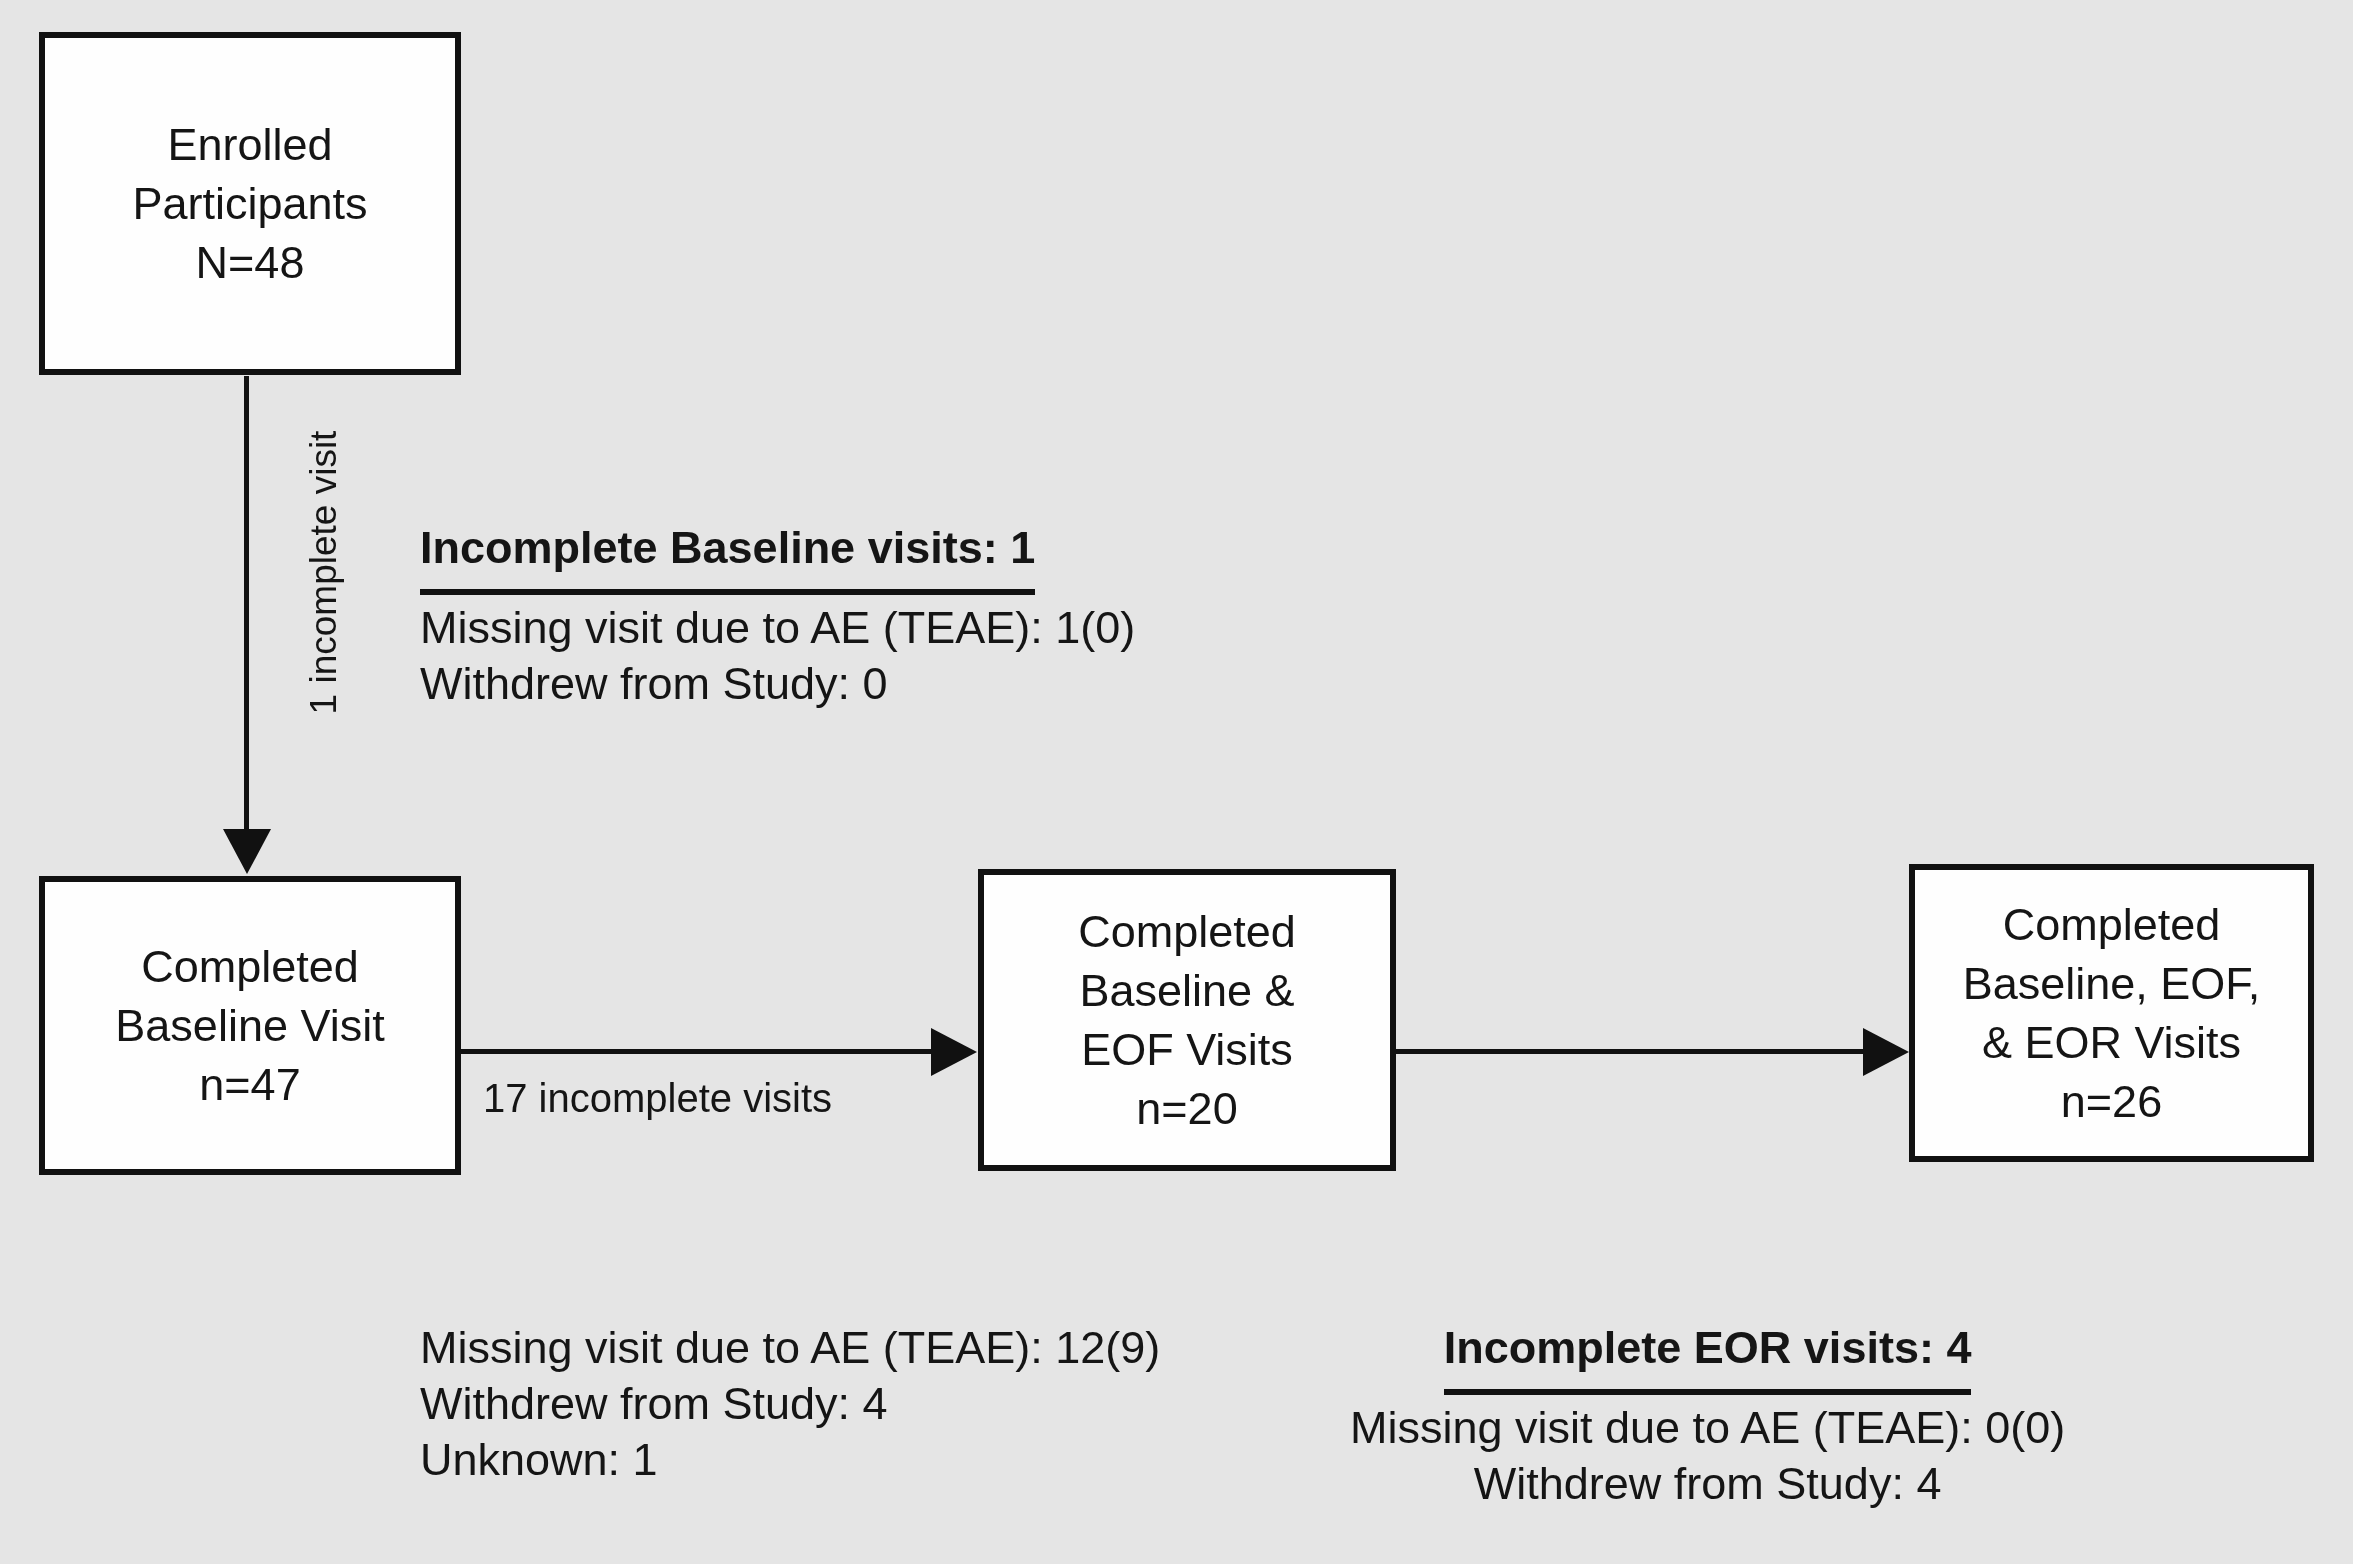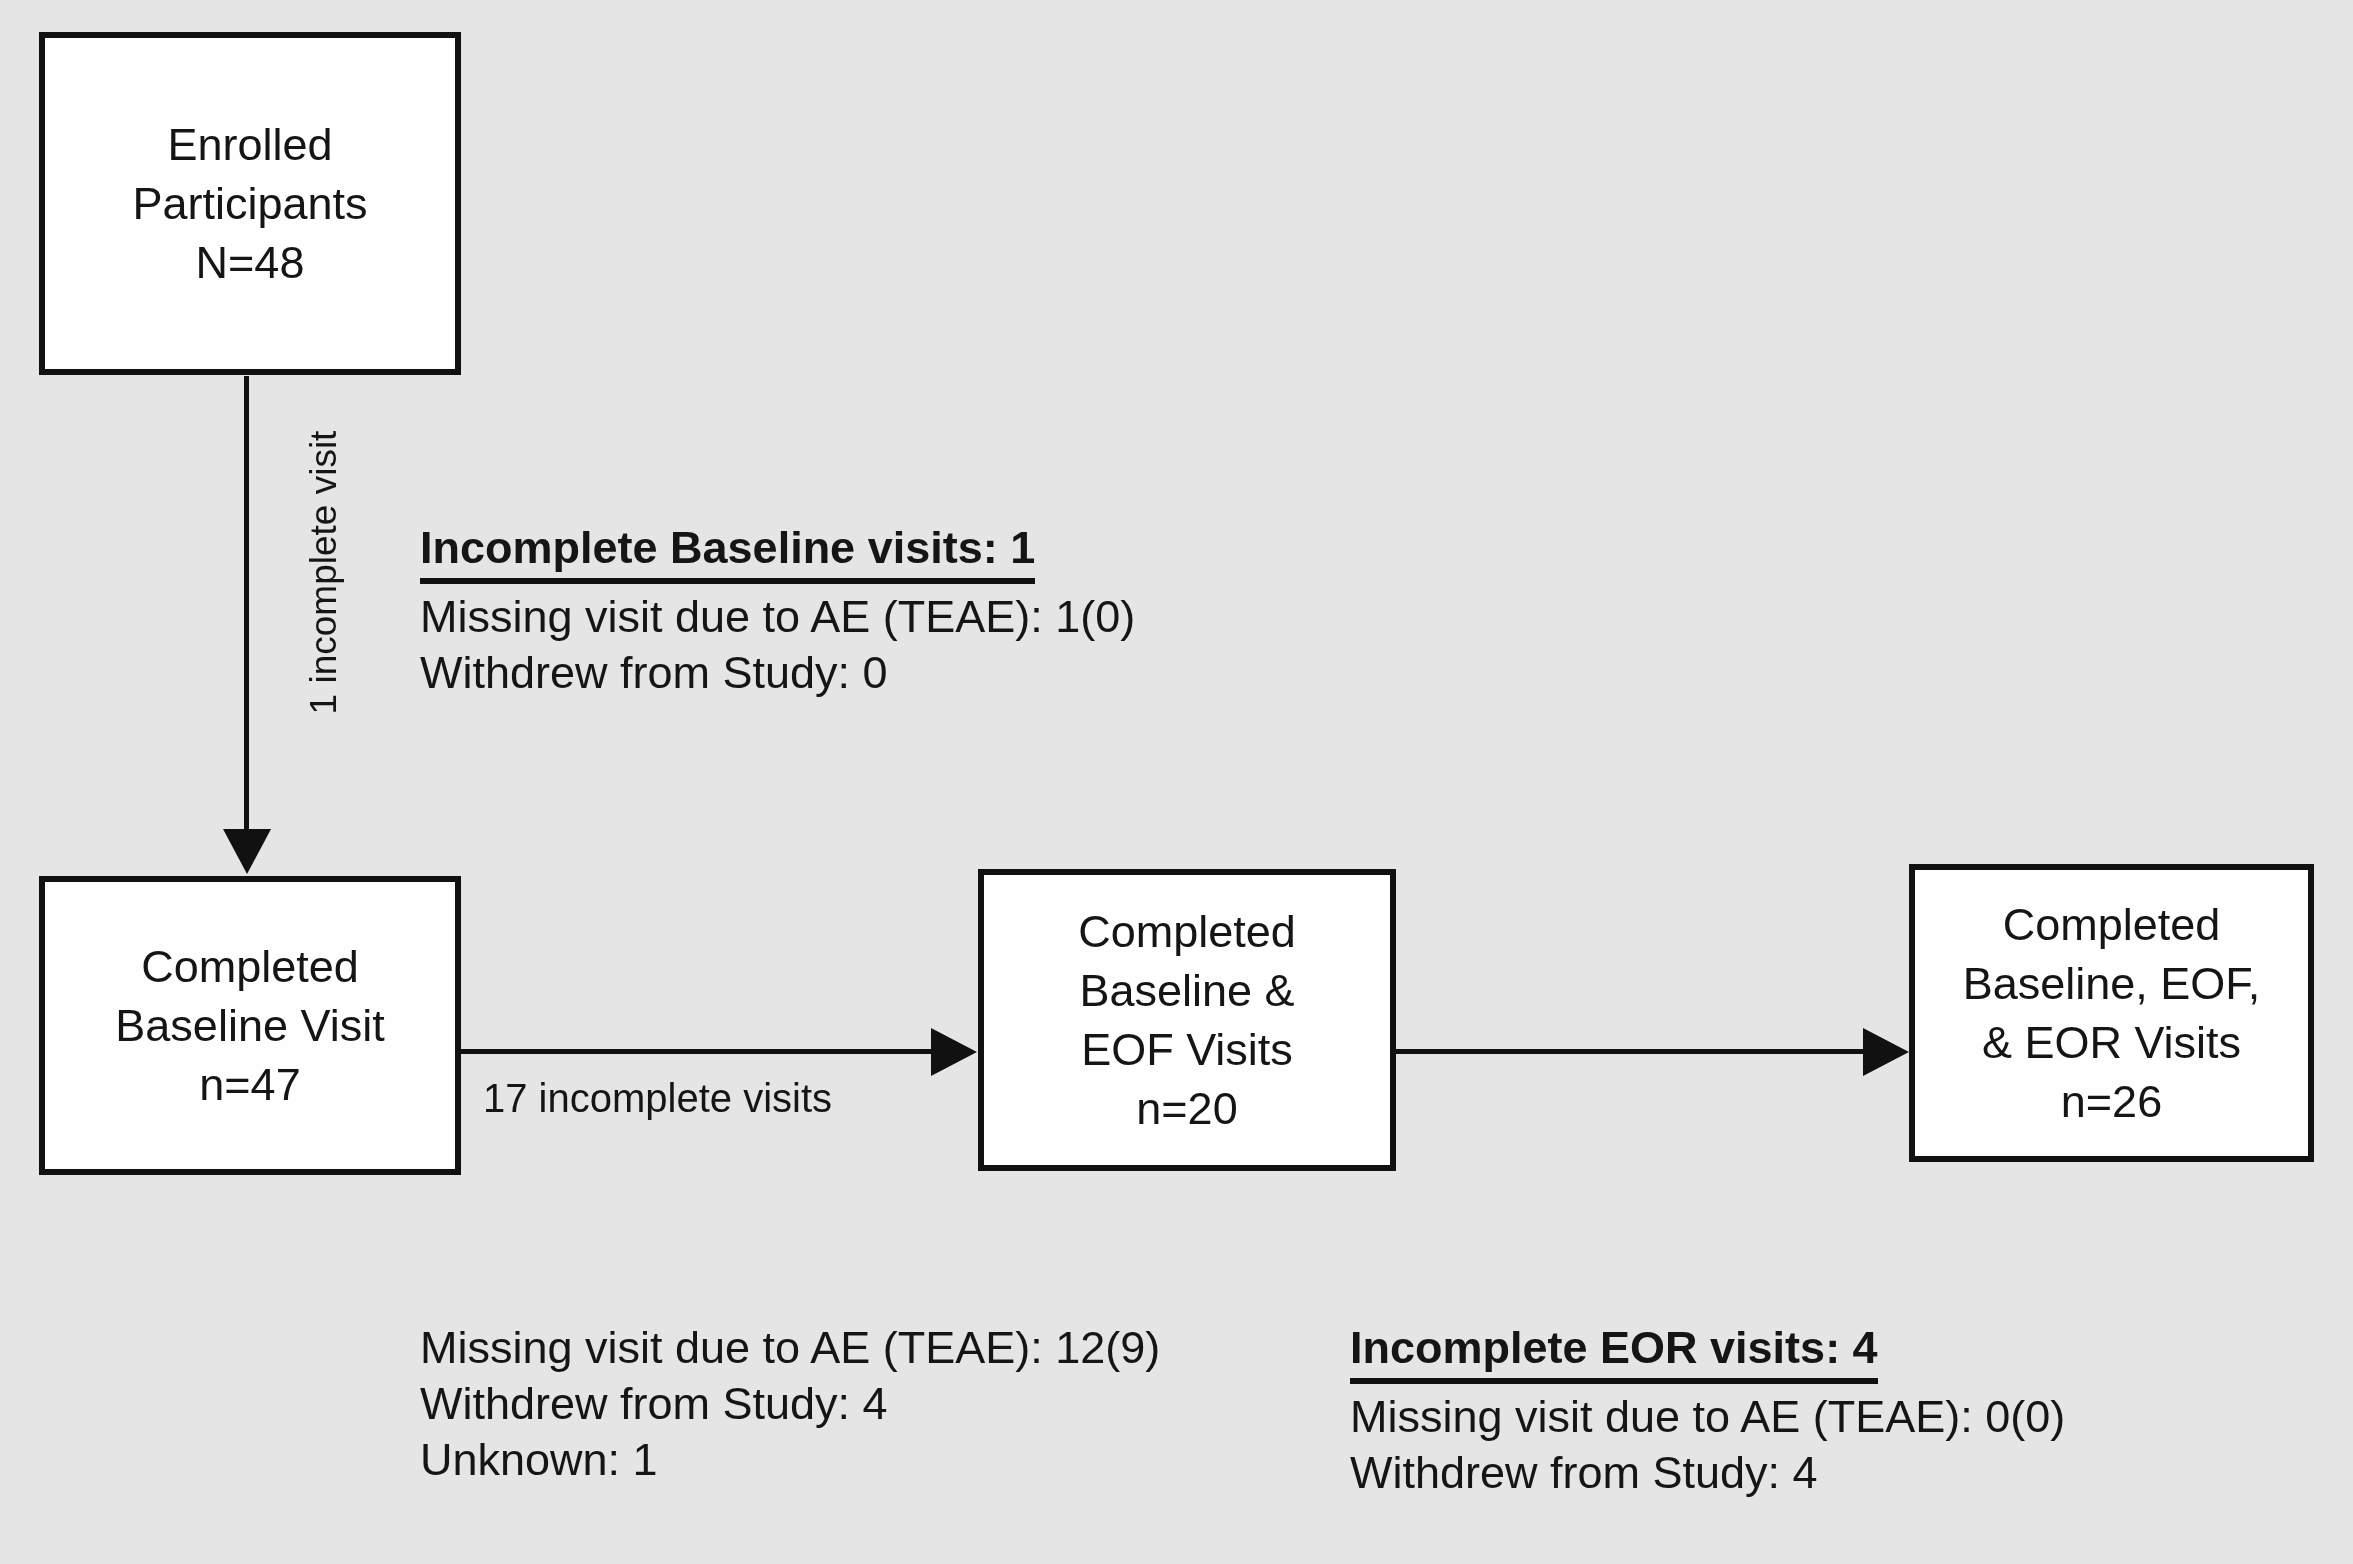--- a/index.html
+++ b/index.html
@@ -91,26 +91,26 @@
   }
 
   .annotation {
     position: absolute;
     font-size: 45px;
     line-height: 56px;
     white-space: nowrap;
   }
   #annotation-baseline { left: 420px;  top: 520px; }
   #annotation-eof      { left: 420px;  top: 1320px; }
-  #annotation-eor      { left: 1350px; top: 1320px; }
+  #annotation-eor      { left: 1350px; top: 1320px; text-align: center; }
   .annotation-title {
     display: inline-block;
     font-weight: bold;
     border-bottom: 6.2px solid #111111;
-    padding-bottom: 2px;
+    padding-bottom: 13px;
     margin-bottom: 4.6px;
   }
   .annotation-line { display: block; }
 </style>
 </head>
 <body>
 
 <div id="canvas">
 
   <div class="flow-box" id="box-enrolled">

